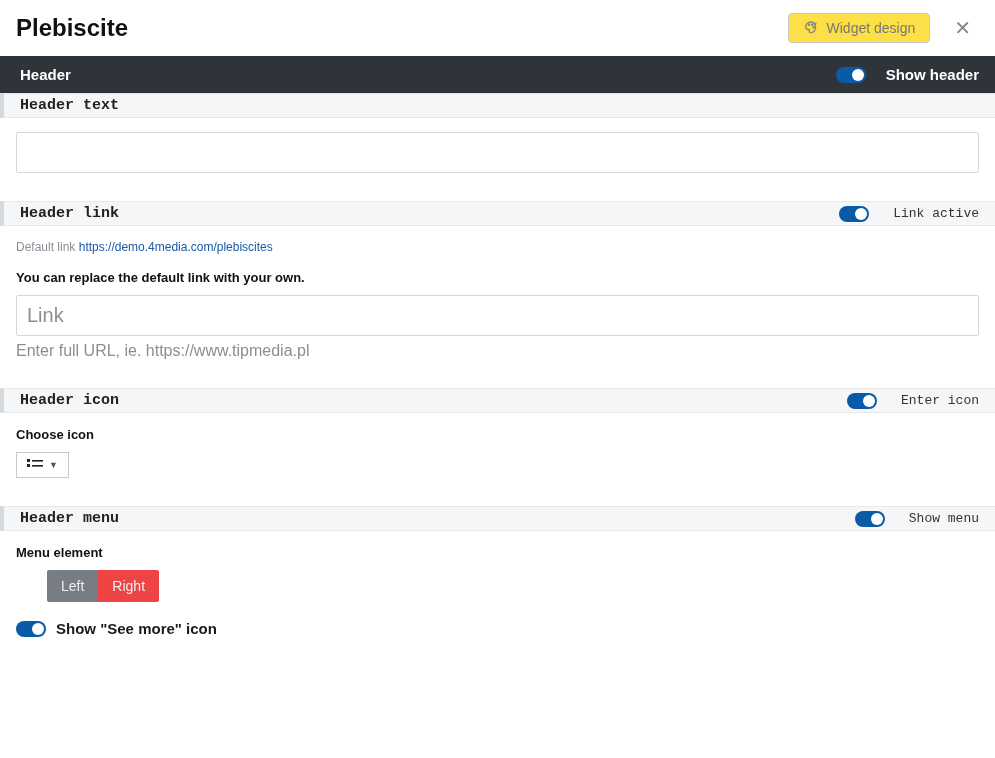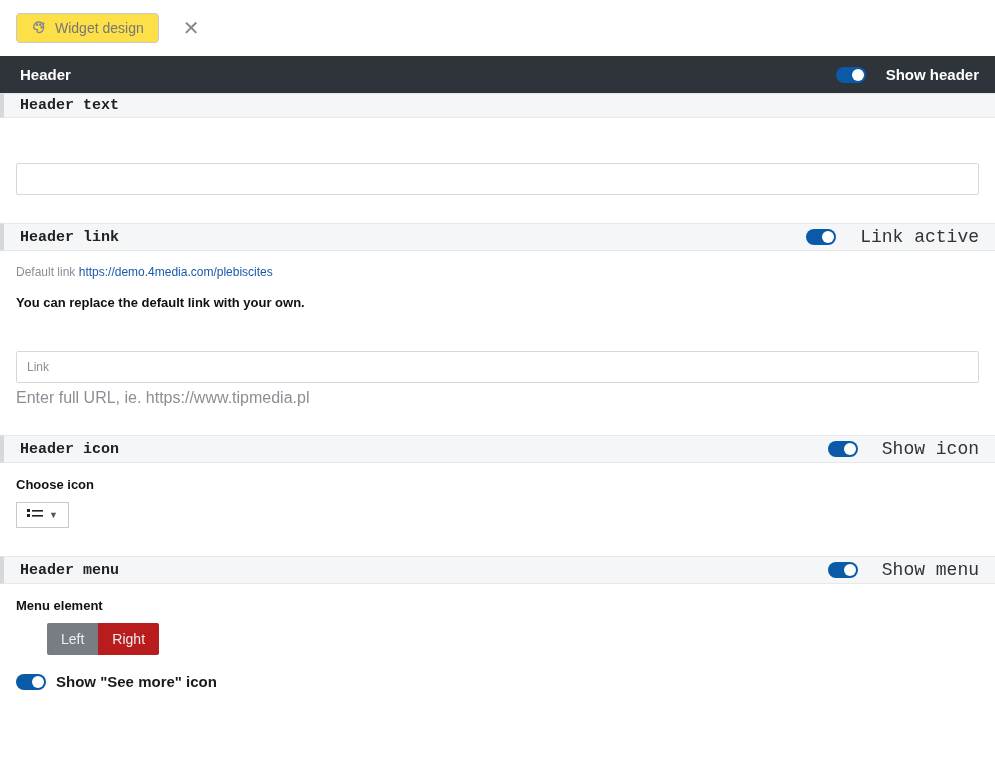--- a/index.html
+++ b/index.html
@@ -88,40 +88,39 @@
     font-size: 15px;
     color: #222;
     border-left: 4px solid #d6d9dc;
     display: flex;
     align-items: center;
     justify-content: space-between;
     font-family: Liberation Mono, monospace;
   }
   .light-section-header .right {
     display: flex;
-    align-items: center;
+    align-items: flex-start;
     gap: 24px;
     font-weight: 400;
-    font-size: 18px;
+    font-size: 13px;
     color: #333;
   }
 
   .section-body {
     padding: 14px 16px 28px 16px;
   }
 
   .text-input {
     width: 100%;
     border: 1px solid #d6d9dc;
     background: #fff;
     padding: 8px 10px;
-    font-size: 12px;
+    font-size: 20px;
     color: #333;
     border-radius: 2px;
-    margin-top: 31px;
   }
   .text-input::placeholder { color: #8a8f95; }
 
   .muted-small {
     font-size: 16px;
     color: #8a8f95;
     margin-top: 6px;
   }
 
   .field-label {
@@ -179,21 +178,21 @@
     margin-left: 31px;
   }
   .seg-btn {
     background: #787d83;
     color: #eceef0;
     padding: 8px 14px;
     font-size: 14px;
     border: none;
     cursor: pointer;
   }
-  .seg-btn.dim { background: #b91c1c; }
+  .seg-btn.dim { background: #ef4444; }
 
   .row-inline {
     display: flex;
     align-items: center;
     gap: 10px;
     margin-top: 18px;
   }
   .row-inline .label {
     font-weight: 700;
     font-size: 15px;
@@ -201,20 +200,21 @@
 
   svg { display: block; }
 </style>
 </head>
 <body>
 
 <div class="scroll-area">
 <div class="content">
 
   <div class="topbar">
+    <div class="page-title">Plebiscite</div>
     <div class="topbar-right">
       <button class="widget-design-btn">
         <span>
           <svg width="16" height="16" viewBox="0 0 24 24" fill="none" stroke="#888" stroke-width="2">
             <path d="M19 11c0 4-3 8-7 8-2 0-3-1-3-2 0-1 1-1 1-2 0-1-1-1-2-1-2 0-4-1-4-4 0-4 4-7 8-7s7 3 7 8z"></path>
             <circle cx="9" cy="7" r="1" fill="#888"></circle>
                 <circle cx="14" cy="7" r="1" fill="#888"></circle>
                 <circle cx="16" cy="11" r="1" fill="#888"></circle>
             <path d="M20 4l-3 3"></path>
           </svg>
@@ -255,21 +255,21 @@
     </div>
     <div class="field-label">You can replace the default link with your own.</div>
     <input class="text-input" type="text" placeholder="Link" style="">
     <div class="muted-small">Enter full URL, ie. https://www.tipmedia.pl</div>
   </div>
 
   <div class="light-section-header">
     <span>Header icon</span>
     <div class="right">
       <span class="toggle on"></span>
-      <span>Show icon</span>
+      <span>Enter icon</span>
     </div>
   </div>
   <div class="section-body">
     <div class="field-label">Choose icon</div>
     <div class="icon-picker">
       <span>
         <svg width="16" height="12" viewBox="0 0 16 12">
           <rect x="0" y="0" width="3" height="3" fill="#222"></rect>
               <rect x="5" y="1" width="11" height="1.6" fill="#222"></rect>
           <rect x="0" y="5" width="3" height="3" fill="#222"></rect>

